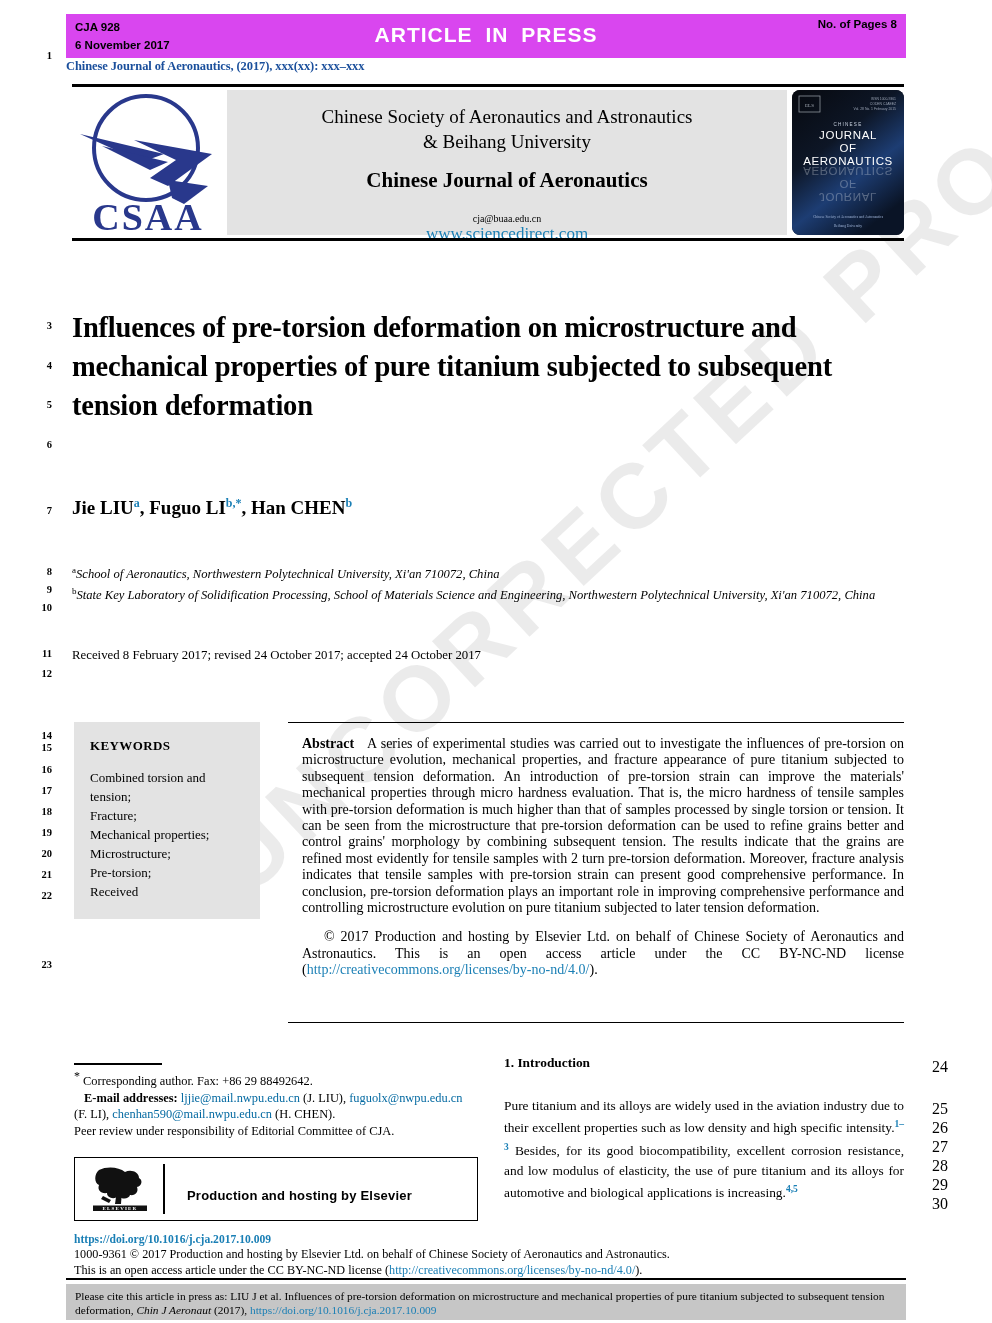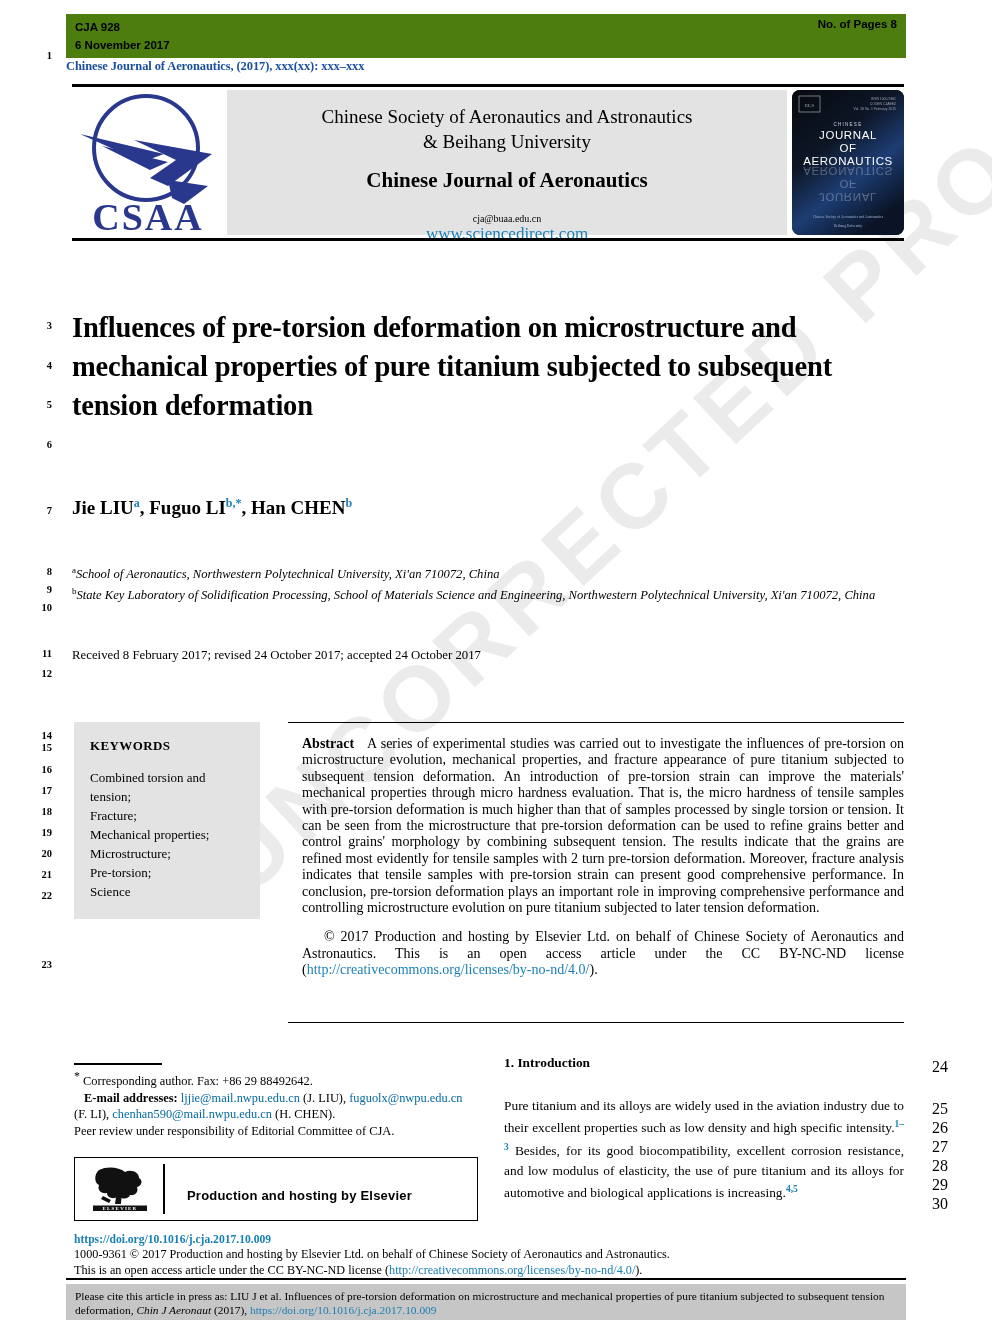--- a/index.html
+++ b/index.html
@@ -50,21 +50,21 @@
     white-space: nowrap;
   }
 
   .layer { position: relative; z-index: 2; }
 
   
   .topbar {
     position: absolute;
     left: 66px; top: 14px;
     width: 840px; height: 44px;
-    background: #4d7c0f;
+    background: #d946ef;
   }
   .topbar .tb-left {
     position: absolute; left: 9px; top: 4px;
     font-family: "Liberation Sans", sans-serif;
     font-weight: bold; font-size: 11.5px; line-height: 18px;
     color: #000;
   }
   .topbar .tb-right {
     position: absolute; right: 9px; top: 4px;
     font-family: "Liberation Sans", sans-serif;
@@ -376,20 +376,21 @@
 
   <div class="watermark">
     <span>UNCORRECTED PROOF</span>
   </div>
 
   <div class="topbar layer">
     <div class="tb-left">
       <div>CJA 928</div>
       <div>6 November 2017</div>
     </div>
+    <div class="tb-center">ARTICLE IN PRESS</div>
     <div class="tb-right">No. of Pages 8</div>
   </div>
   <div class="runhead layer">Chinese Journal of Aeronautics, (2017), xxx(xx): xxx–xxx</div>
 
   <div class="rule-thick-top layer"></div>
   <div class="masthead layer">
 
     <div class="csaa-logo">
       <svg viewBox="0 0 152 146" width="152" height="146" aria-hidden="true">
         <ellipse cx="74" cy="58" rx="52" ry="52" fill="none" stroke="#29388c" stroke-width="4"></ellipse>
@@ -465,21 +466,21 @@
   <div class="abs-rule-top layer"></div>
 
   <div class="keywords layer">
     <div class="kw-title">KEYWORDS</div>
     <div class="kw-list">
       <div>Combined torsion and tension;</div>
       <div>Fracture;</div>
       <div>Mechanical properties;</div>
       <div>Microstructure;</div>
       <div>Pre-torsion;</div>
-      <div>Science</div>
+      <div>Received</div>
     </div>
   </div>
 
   <div class="abstract layer">
     <div>
       <span class="lbl">Abstract</span>&nbsp;&nbsp;&nbsp;<span>A series of experimental studies was carried out to investigate the influences of pre-torsion on microstructure evolution, mechanical properties, and fracture appearance of pure titanium subjected to subsequent tension deformation. An introduction of pre-torsion strain can improve the materials' mechanical properties through micro hardness evaluation. That is, the micro hardness of tensile samples with pre-torsion deformation is much higher than that of samples processed by single torsion or tension. It can be seen from the microstructure that pre-torsion deformation can be used to refine grains better and control grains' morphology by combining subsequent tension. The results indicate that the grains are refined most evidently for tensile samples with 2 turn pre-torsion deformation. Moreover, fracture analysis indicates that tensile samples with pre-torsion strain can present good comprehensive performance. In conclusion, pre-torsion deformation plays an important role in improving comprehensive performance and controlling microstructure evolution on pure titanium subjected to later tension deformation.</span>
     </div>
     <div class="abs-copy">
       <span>© 2017 Production and hosting by Elsevier Ltd. on behalf of Chinese Society of Aeronautics and Astronautics. This is an open access article under the CC BY-NC-ND license (</span><span class="lnk">http://creativecommons.org/licenses/by-no-nd/4.0/</span><span>).</span>
     </div>

